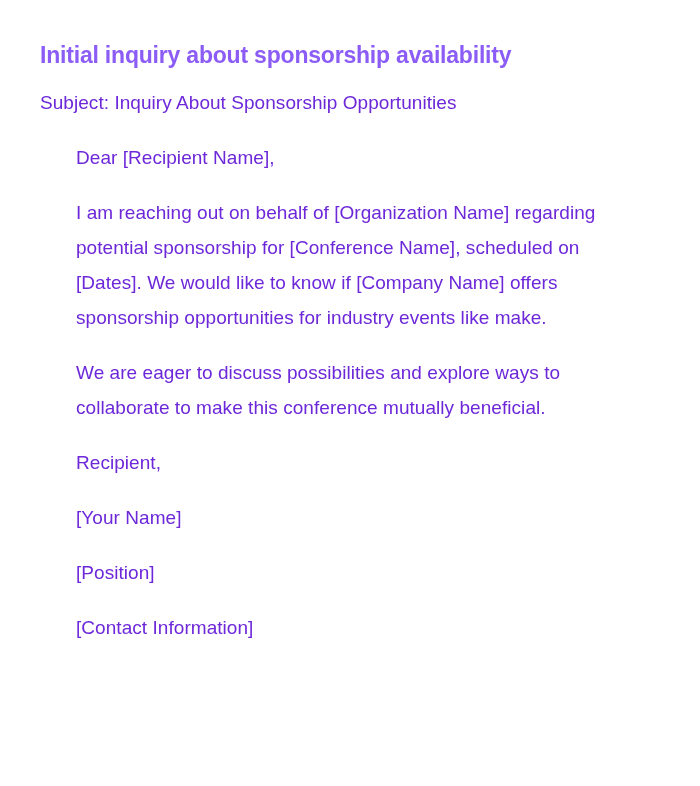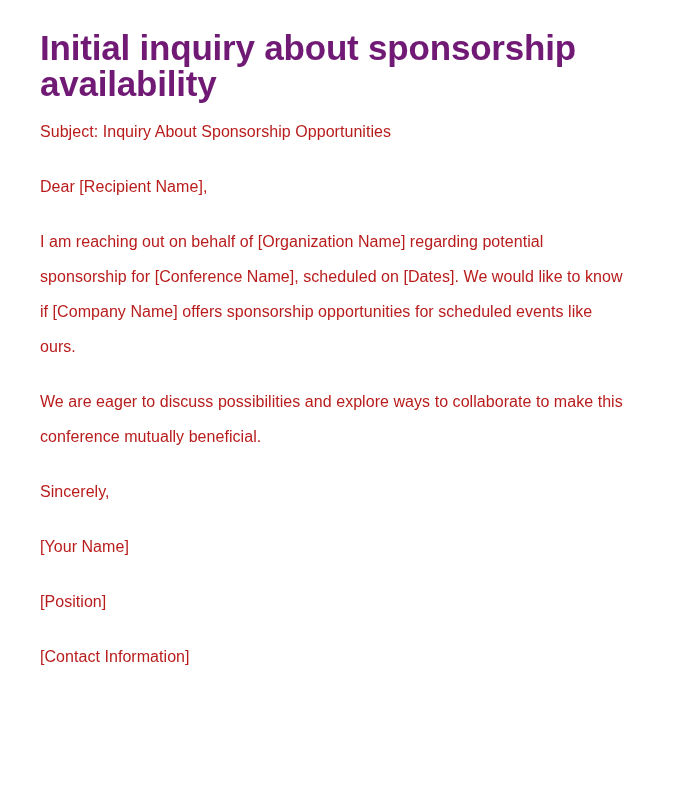--- a/index.html
+++ b/index.html
@@ -14,56 +14,57 @@
     overflow: hidden;
   }
   .page {
     box-sizing: border-box;
     width: 700px;
     height: 786px;
     background: #ffffff;
     padding: 22px 76px 0 40px;
   }
   .doc-title {
-    margin: 8px 0 0 0;
-    font-size: 35px;
+    margin: 15px 0 0 0;
+    font-size: 23px;
     line-height: 36px;
     font-weight: bold;
-    color: #701a75;
+    color: #8b5cf6;
     letter-spacing: -0.2px;
     font-stretch: condensed;
   }
   .doc-body {
     margin: 0;
     padding: 0;
   }
   .para {
     margin: 0;
     padding: 0;
-    font-size: 16px;
+    font-size: 19px;
     line-height: 35px;
-    color: #b91c1c;
+    color: #6d28d9;
     font-weight: normal;
     letter-spacing: 0.05px;
   }
   .para.gap-sm {
     margin-top: 12px;
   }
   .para.gap-md {
     margin-top: 20px;
+    margin-left: 36px;
   }
 </style>
 </head>
 <body>
 
 <div class="page">
   <h1 class="doc-title">Initial inquiry about sponsorship availability</h1>
   <div class="doc-body">
       <p class="para gap-sm">Subject: Inquiry About Sponsorship Opportunities</p>
       <p class="para gap-md">Dear [Recipient Name],</p>
-      <p class="para gap-md">I am reaching out on behalf of [Organization Name] regarding potential sponsorship for [Conference Name], scheduled on [Dates]. We would like to know if [Company Name] offers sponsorship opportunities for scheduled events like ours.</p>
+      <p class="para gap-md">I am reaching out on behalf of [Organization Name] regarding potential sponsorship for [Conference Name], scheduled on [Dates]. We would like to know if [Company Name] offers sponsorship opportunities for industry events like make.</p>
       <p class="para gap-md">We are eager to discuss possibilities and explore ways to collaborate to make this conference mutually beneficial.</p>
-      <p class="para gap-md">Sincerely,</p>
+      <p class="para gap-md">Recipient,</p>
       <p class="para gap-md">[Your Name]</p>
       <p class="para gap-md">[Position]</p>
       <p class="para gap-md">[Contact Information]</p>
     </div>
 </div>
 
 </body></html>

